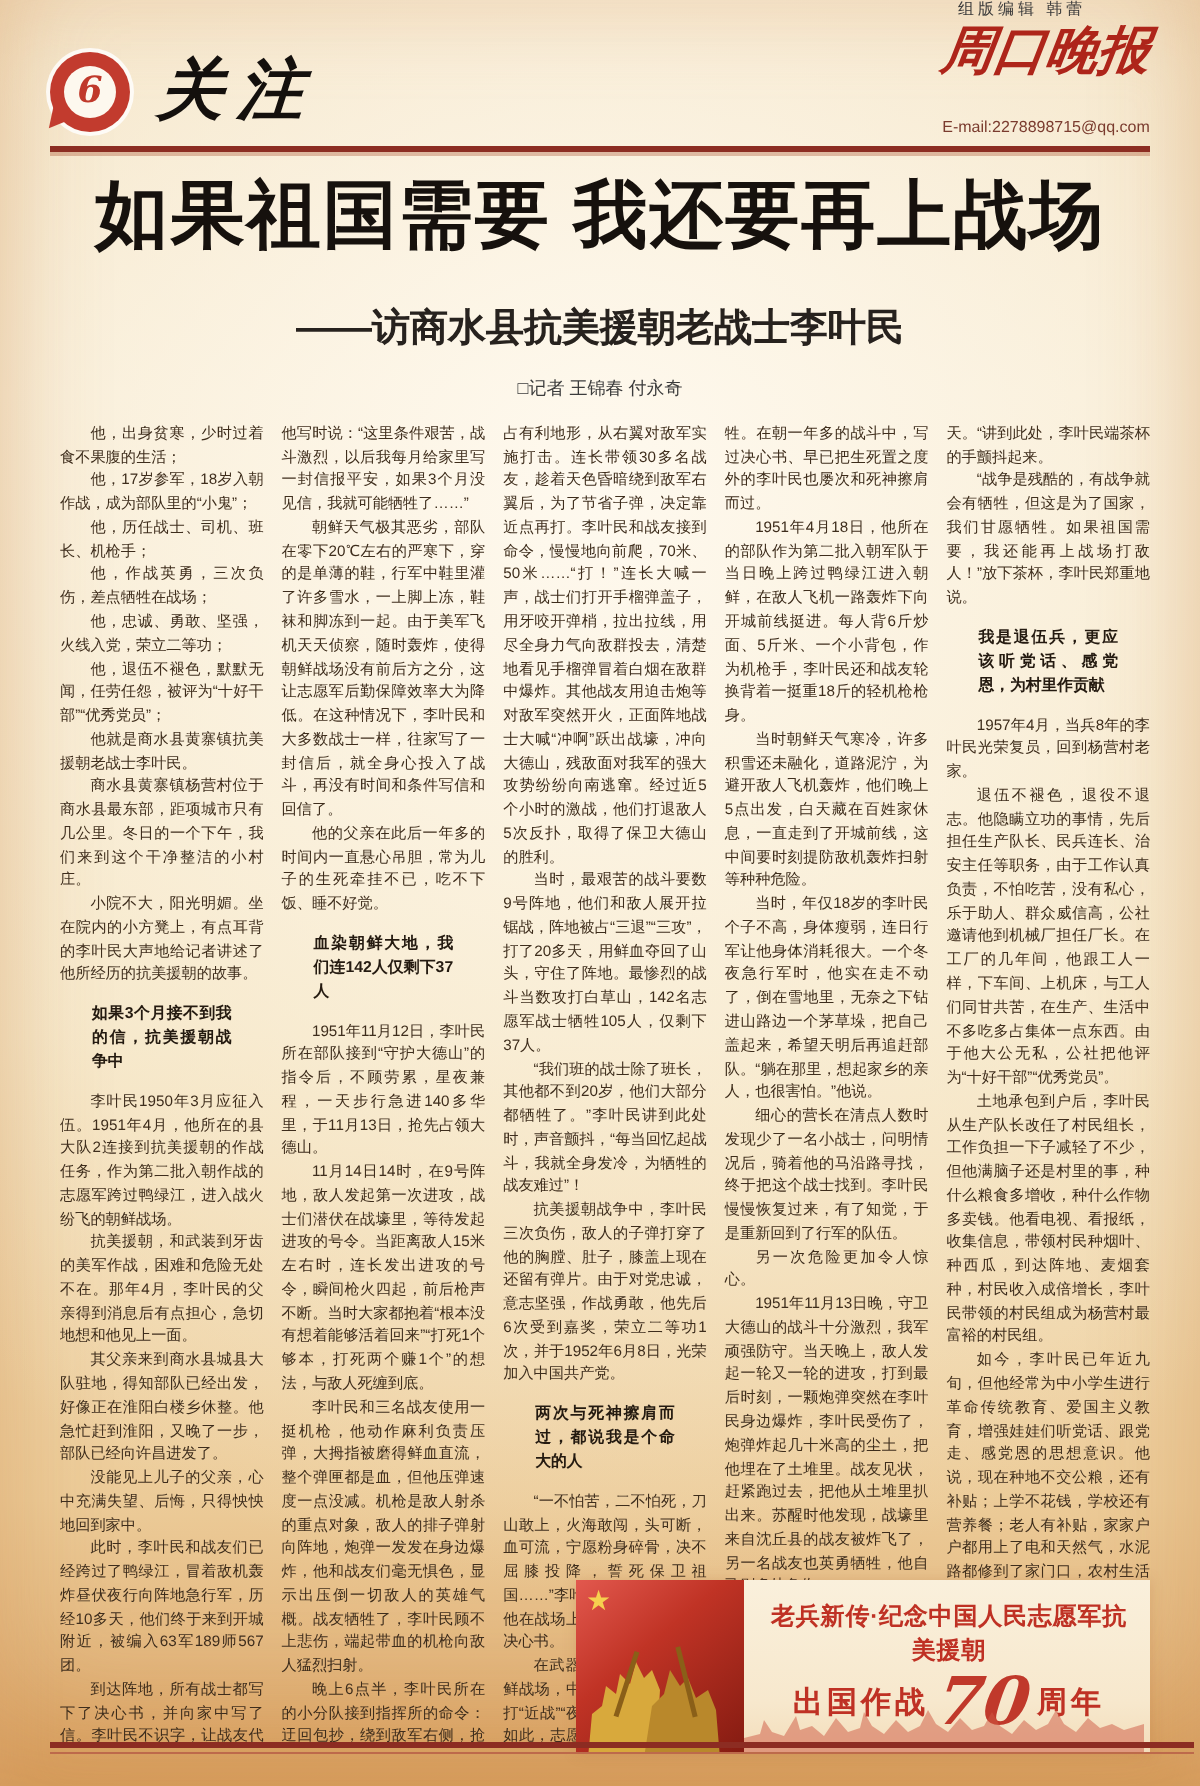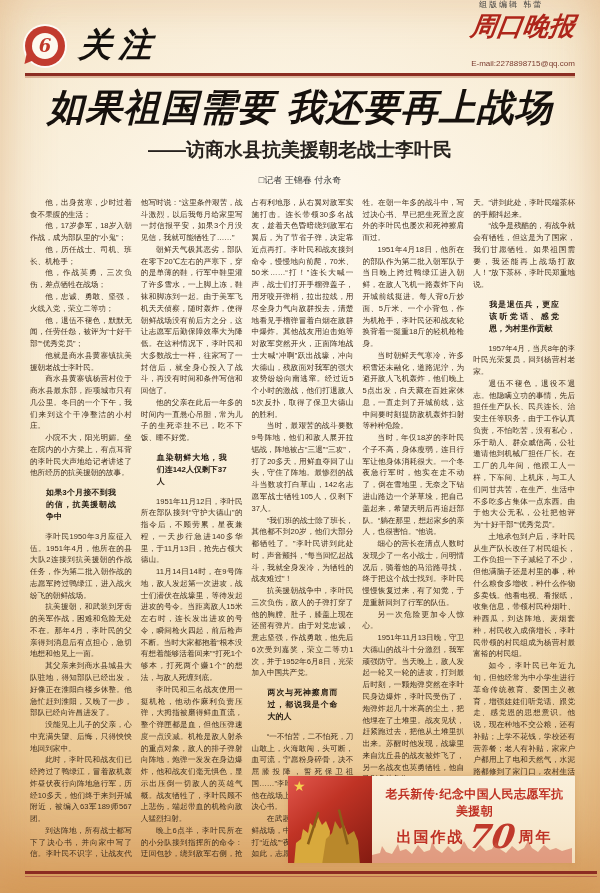--- a/index.html
+++ b/index.html
@@ -36,22 +36,22 @@
   .header-brand { text-align:center; }
   .masthead { font-family:"DejaVu Serif", serif; font-weight:bold; font-style:italic;
          font-size:26px; color:#ae251a; transform:skewX(-8deg); line-height:1; }
   .email { font-size:8px; color:#7a3b2e; margin-top:20px; }
   .header-rule { margin:5px 25px 0 25px; height:3px; background:#8c2d22;
          box-shadow:0 2px 0 rgba(170,80,45,.35); }
 
   
   .headline-area { text-align:center; margin-top:13px; }
   .headline { font-size:37px; font-weight:800; letter-spacing:1px; color:#16110d;
-         line-height:1.05; margin:0 10px;font-style:italic; }
-  .dek { font-size:19px; font-weight:600; color:#27221e; margin-top:9px; }
+         line-height:1.05; margin:0 10px; }
+  .dek { font-size:19px; font-weight:600; color:#27221e; margin-top:23px; }
   .byline { font-size:9px; color:#3c3c3c; margin-top:11px; }
 
   
   .article { position:relative; margin:10px 25px 0 30px; height:666px; }
   .cols { column-count:5; column-gap:9px; column-fill:auto; height:666px; overflow:hidden;
           font-size:7.6px; line-height:1.55; text-align:justify; color:#3e2d1c; }
   .blk { margin:0; text-indent:2em; }
   .sh  { font-size:7.9px; font-weight:bold; color:#241a10; margin:8px 16px; text-indent:0;
          line-height:1.5; }
 

